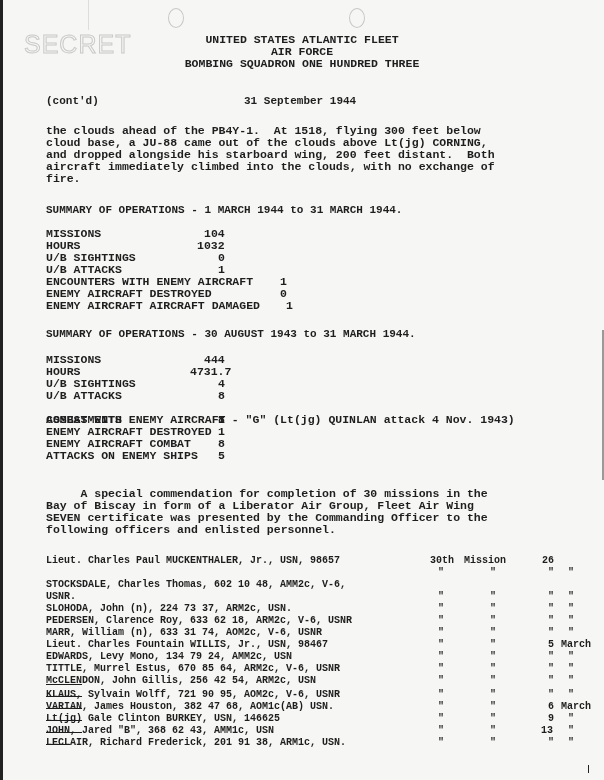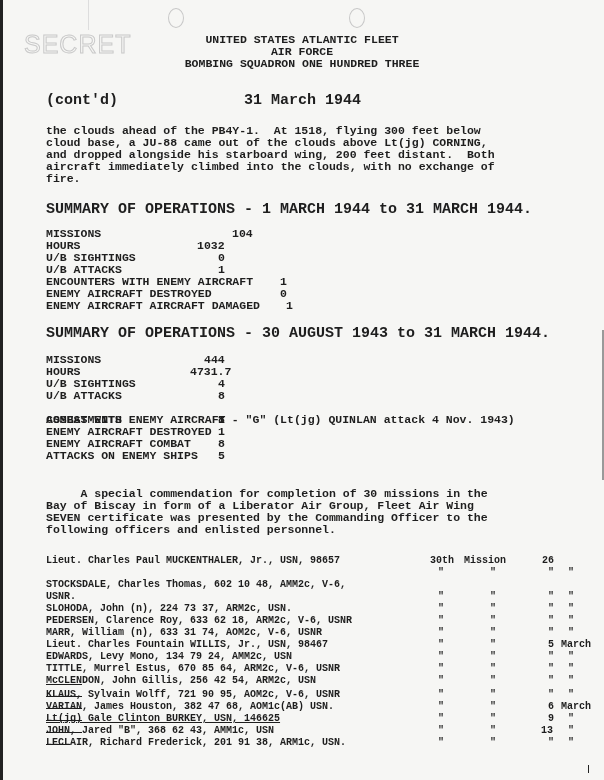--- a/index.html
+++ b/index.html
@@ -13,21 +13,21 @@
   .leftedge { position:absolute; left:0; top:0; width:3px; height:780px; background:#222; }
   .rightedge { position:absolute; right:0; top:330px; width:2px; height:150px; background:#999; }
   .hole { position:absolute; top:8px; width:14px; height:18px; border:1px solid #c8c8c8; border-radius:50%; }
   .foldline { position:absolute; left:88px; top:0; width:1px; height:30px; background:#ddd; }
   .secret {
     position:absolute; left:24px; top:30px; font-family:"Liberation Sans",sans-serif;
     font-size:25px; color:#f6f6f4; letter-spacing:1px;
     -webkit-text-stroke:1px #c9c9c9;
   }
   .hdr { position:absolute; left:0; width:604px; text-align:center; font-size:11.5px; line-height:12px; font-weight:bold; }
-  .t { position:absolute; font-size:15px; line-height:12.5px; white-space:pre; font-weight:bold; }
+  .t { position:absolute; font-size:11px; line-height:12.5px; white-space:pre; font-weight:bold; }
   .para { position:absolute; left:46px; font-size:11.5px; line-height:12.4px; white-space:pre; font-weight:bold; }
   .stat-row { position:absolute; left:46px; font-size:11.5px; line-height:12px; white-space:pre; font-weight:bold; }
   .stat-row .v { position:absolute; white-space:pre; }
   .list-row { position:absolute; left:46px; width:558px; font-size:10px; line-height:12px; white-space:pre; font-weight:bold; }
   .list-row span { position:absolute; top:0; white-space:pre; }
   .tick { position:absolute; left:588px; top:765px; width:1px; height:8px; background:#222; }
 </style>
 </head>
 <body>
 
@@ -38,34 +38,34 @@
   <div class="hole" style="left:168px;"></div>
   <div class="hole" style="left:349px;"></div>
 
   <div class="secret">SECRET</div>
 
   <div class="hdr" style="top:34px;">UNITED STATES ATLANTIC FLEET</div>
   <div class="hdr" style="top:58px;">BOMBING SQUADRON ONE HUNDRED THREE</div>
   <div class="hdr" style="top:46px;">AIR FORCE</div>
 
   <div class="t" style="left:46px; top:95px;">(cont'd)</div>
-  <div class="t" style="left:244px; top:95px;">31 March 1944</div>
+  <div class="t" style="left:244px; top:95px;">31 September 1944</div>
 
   <div>
     <div class="para" style="top:125px;">the clouds ahead of the PB4Y-1.  At 1518, flying 300 feet below</div>
     <div class="para" style="top:137px;">cloud base, a JU-88 came out of the clouds above Lt(jg) CORNING,</div>
     <div class="para" style="top:149px;">and dropped alongside his starboard wing, 200 feet distant.  Both</div>
     <div class="para" style="top:161px;">aircraft immediately climbed into the clouds, with no exchange of</div>
     <div class="para" style="top:173px;">fire.</div>
   </div>
 
   <div class="t" style="left:46px; top:204px;">SUMMARY OF OPERATIONS - 1 MARCH 1944 to 31 MARCH 1944.</div>
 
   <div>
-    <div class="stat-row" style="top:228px;"><span>MISSIONS</span><span class="v" style="left:158px;margin-left:28px;">104</span></div>
+    <div class="stat-row" style="top:228px;"><span>MISSIONS</span><span class="v" style="left:158px;">104</span></div>
     <div class="stat-row" style="top:240px;"><span>HOURS</span><span class="v" style="left:151px;">1032</span></div>
     <div class="stat-row" style="top:252px;"><span>U/B SIGHTINGS</span><span class="v" style="left:172px;">0</span></div>
     <div class="stat-row" style="top:264px;"><span>U/B ATTACKS</span><span class="v" style="left:172px;">1</span></div>
     <div class="stat-row" style="top:276px;"><span>ENCOUNTERS WITH ENEMY AIRCRAFT</span><span class="v" style="left:234px;">1</span></div>
     <div class="stat-row" style="top:288px;"><span>ENEMY AIRCRAFT DESTROYED</span><span class="v" style="left:234px;">0</span></div>
     <div class="stat-row" style="top:300px;"><span>ENEMY AIRCRAFT AIRCRAFT DAMAGED</span><span class="v" style="left:240px;">1</span></div>
   </div>
 
   <div class="t" style="left:46px; top:328px;">SUMMARY OF OPERATIONS - 30 AUGUST 1943 to 31 MARCH 1944.</div>
 
@@ -169,21 +169,21 @@
       <span style="left:522px;">"</span>
     </div>
     <div class="list-row" style="top:701px;">
       <span style="left:0;">VARIAN, James Houston, 382 47 68, AOM1c(AB) USN.</span>
       <span style="left:392px;">"</span>
       <span style="left:444px;">"</span>
       <span style="left:502px;">6</span>
       <span style="left:515px;">March</span>
     </div>
     <div class="list-row" style="top:713px;">
-      <span style="left:0;text-decoration:underline;">Lt(jg) Gale Clinton BURKEY, USN, 146625</span>
+      <span style="left:0;">Lt(jg) Gale Clinton BURKEY, USN, 146625</span>
       <span style="left:392px;">"</span>
       <span style="left:444px;">"</span>
       <span style="left:502px;">9</span>
       <span style="left:522px;">"</span>
     </div>
     <div class="list-row" style="top:725px;">
       <span style="left:0;">JOHN, Jared "B", 368 62 43, AMM1c, USN</span>
       <span style="left:392px;">"</span>
       <span style="left:444px;">"</span>
       <span style="left:495px;">13</span>

